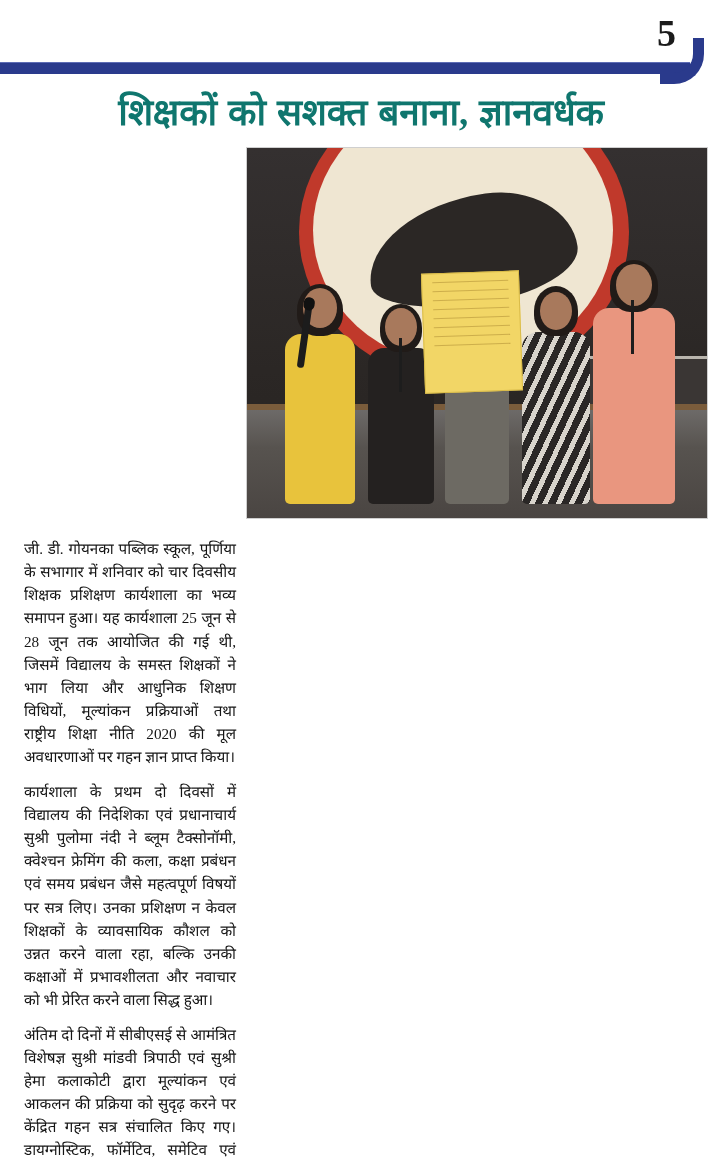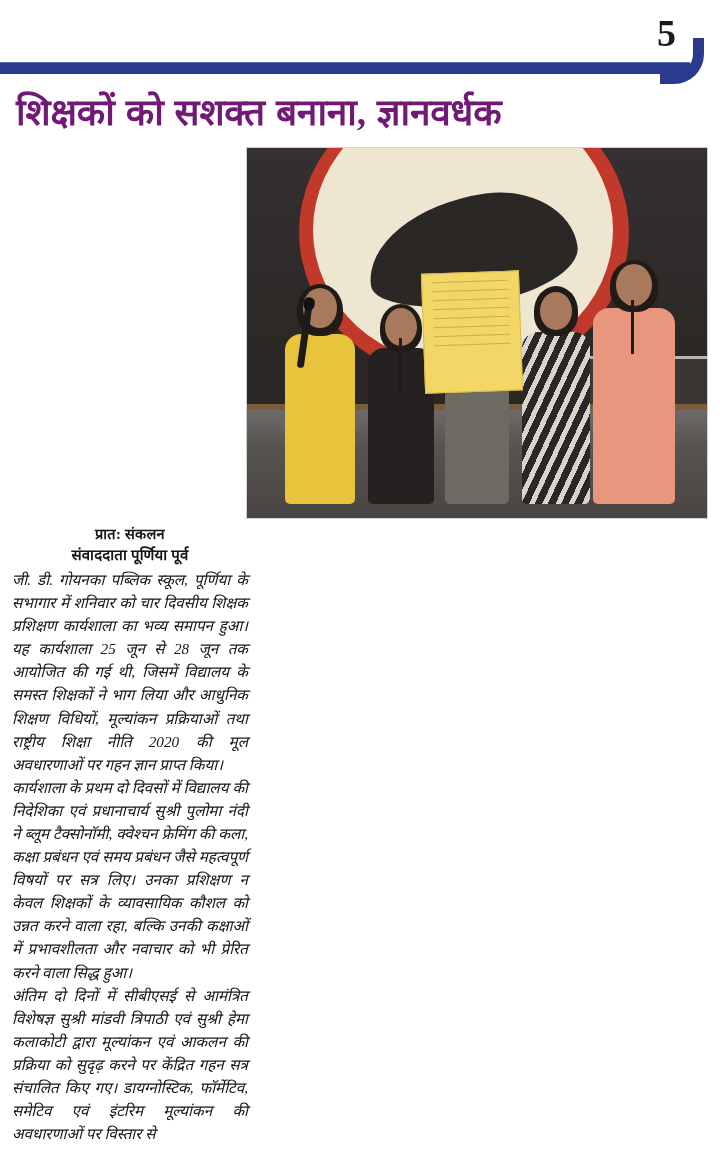--- a/index.html
+++ b/index.html
@@ -63,22 +63,22 @@
   }
 
   
   .headline {
     margin: 0 14px 0 16px;
     padding-top: 4px;
     font-family: "Liberation Serif", "DejaVu Serif", serif;
     font-weight: bold;
     font-size: 37px;
     line-height: 1.22;
-    text-align: left;
-    color: #701a75;
+    text-align: center;
+    color: #0f766e;
     letter-spacing: -0.2px;
     word-spacing: 2px;
   }
   .headline .hl-line { display: block; }
 
   
   .body-wrap {
     position: relative;
     margin-top: 10px;
     padding: 0 12px 0 12px;
@@ -243,21 +243,21 @@
     line-height: 1.52;
     text-align: justify;
     text-justify: inter-word;
     hyphens: none;
     color: #151515;
   }
   .col1 {
     width: 236px;
     float: left;
   }
-  .para { margin: 0; font-style: italic; }
+  .para { margin: 12px; }
 </style>
 </head>
 <body>
 
 <div class="page-head">
   <div class="page-number">5</div>
   <div class="rule-wrap">
     <div class="blue-rule"></div>
     <div class="blue-rule-cap"></div>
   </div>
@@ -325,22 +325,18 @@
       <i></i>
       <i></i>
       <i></i>
       <i></i>
       <i></i>
       <i></i>
     </div>
   </figure>
 
   <div class="col1 text-flow">
-    <div class="byline-block">
-      <div class="byline-top">प्रात: संकलन</div>
-      <div class="byline-sub">संवाददाता पूर्णिया पूर्व</div>
-    </div>
     <p class="para">जी. डी. गोयनका पब्लिक स्कूल, पूर्णिया के सभागार में शनिवार को चार दिवसीय शिक्षक प्रशिक्षण कार्यशाला का भव्य समापन हुआ। यह कार्यशाला 25 जून से 28 जून तक आयोजित की गई थी, जिसमें विद्यालय के समस्त शिक्षकों ने भाग लिया और आधुनिक शिक्षण विधियों, मूल्यांकन प्रक्रियाओं तथा राष्ट्रीय शिक्षा नीति 2020 की मूल अवधारणाओं पर गहन ज्ञान प्राप्त किया।</p>
     <p class="para">कार्यशाला के प्रथम दो दिवसों में विद्यालय की निदेशिका एवं प्रधानाचार्य सुश्री पुलोमा नंदी ने ब्लूम टैक्सोनॉमी, क्वेश्चन फ्रेमिंग की कला, कक्षा प्रबंधन एवं समय प्रबंधन जैसे महत्वपूर्ण विषयों पर सत्र लिए। उनका प्रशिक्षण न केवल शिक्षकों के व्यावसायिक कौशल को उन्नत करने वाला रहा, बल्कि उनकी कक्षाओं में प्रभावशीलता और नवाचार को भी प्रेरित करने वाला सिद्ध हुआ।</p>
     <p class="para">अंतिम दो दिनों में सीबीएसई से आमंत्रित विशेषज्ञ सुश्री मांडवी त्रिपाठी एवं सुश्री हेमा कलाकोटी द्वारा मूल्यांकन एवं आकलन की प्रक्रिया को सुदृढ़ करने पर केंद्रित गहन सत्र संचालित किए गए। डायग्नोस्टिक, फॉर्मेटिव, समेटिव एवं इंटरिम मूल्यांकन की अवधारणाओं पर विस्तार से</p>
   </div>
 
 </div>
 
 </body></html>

